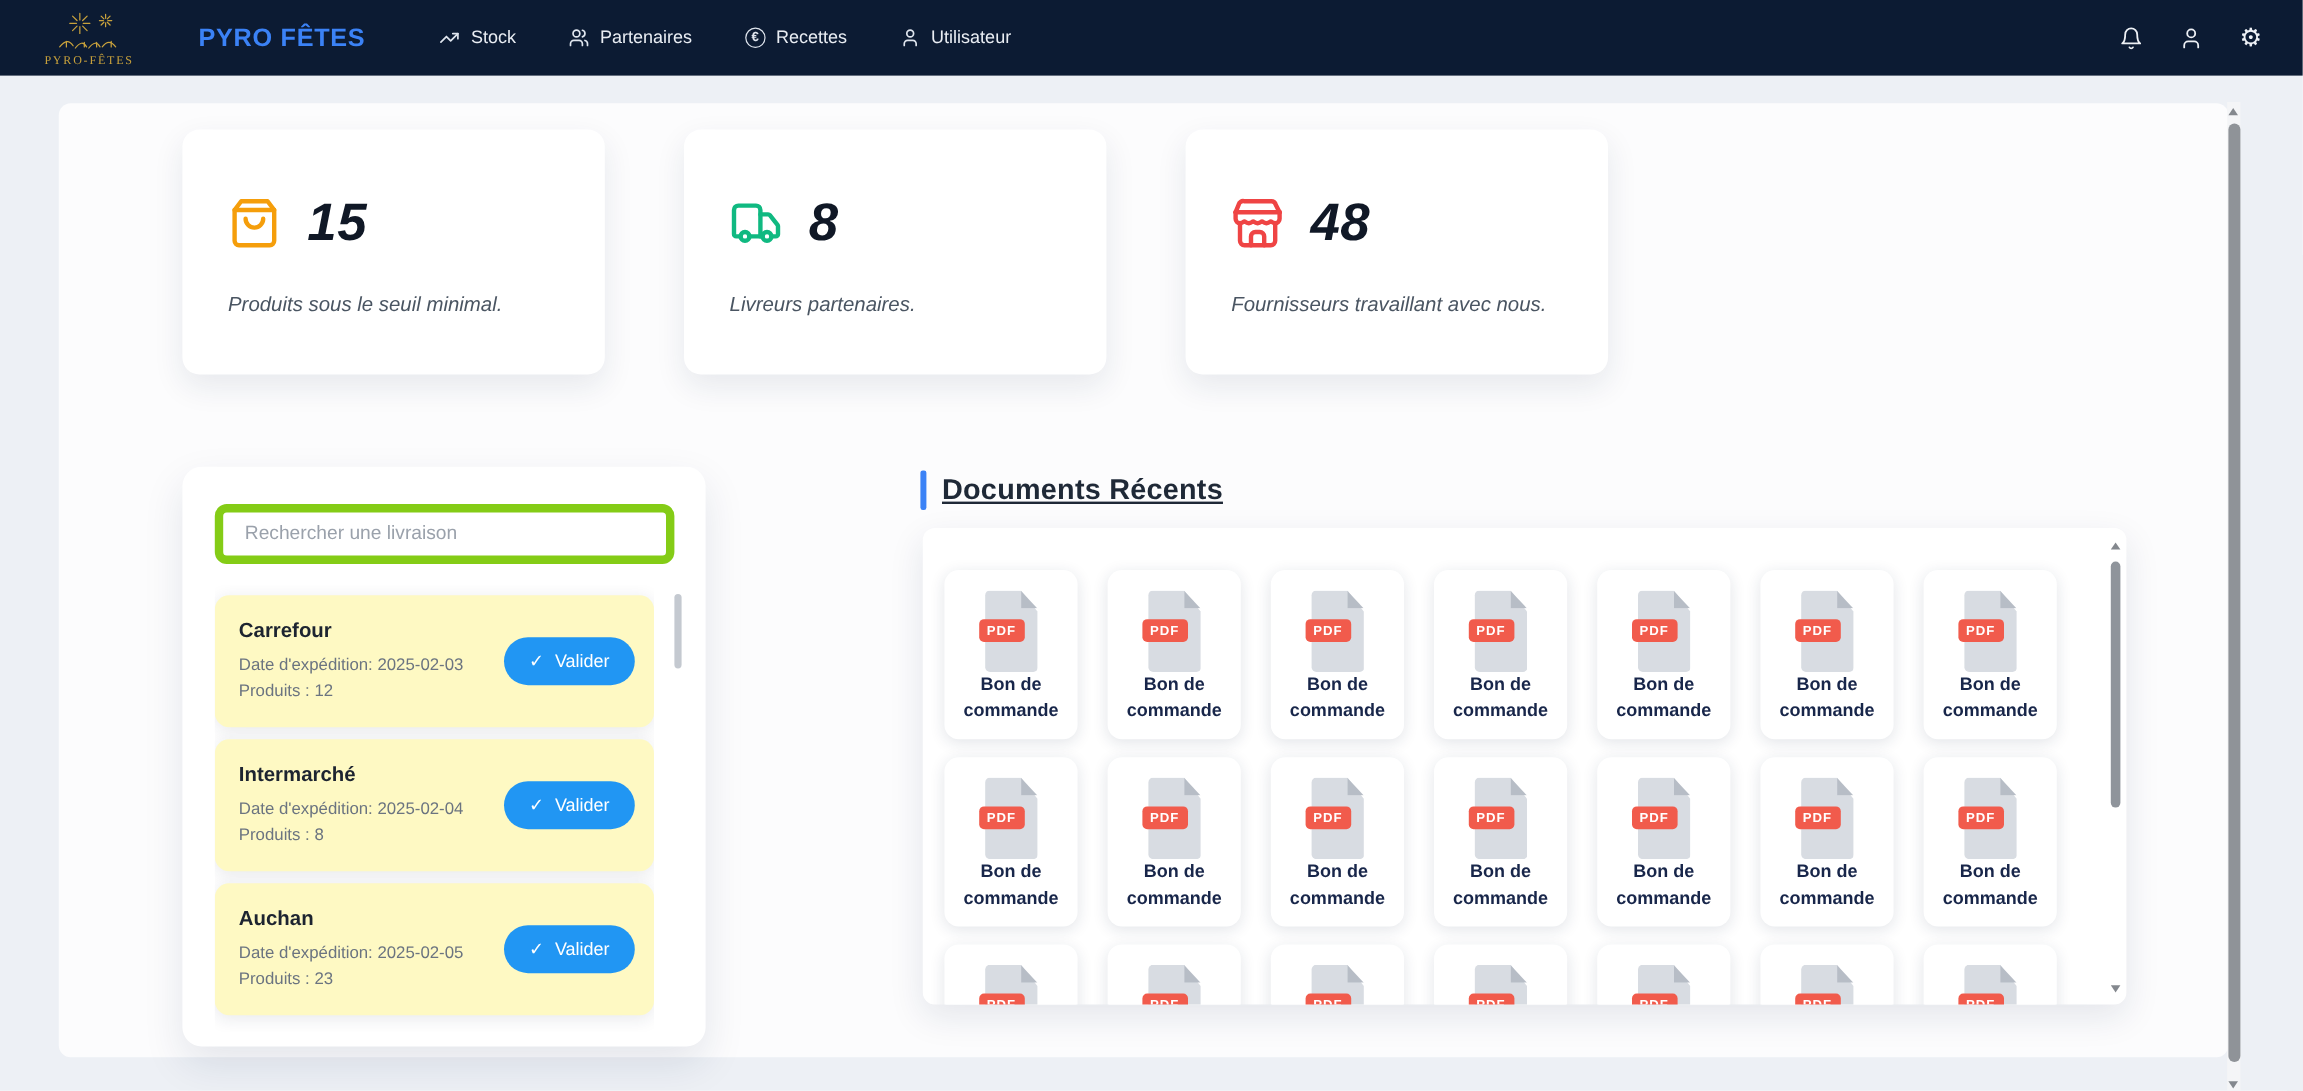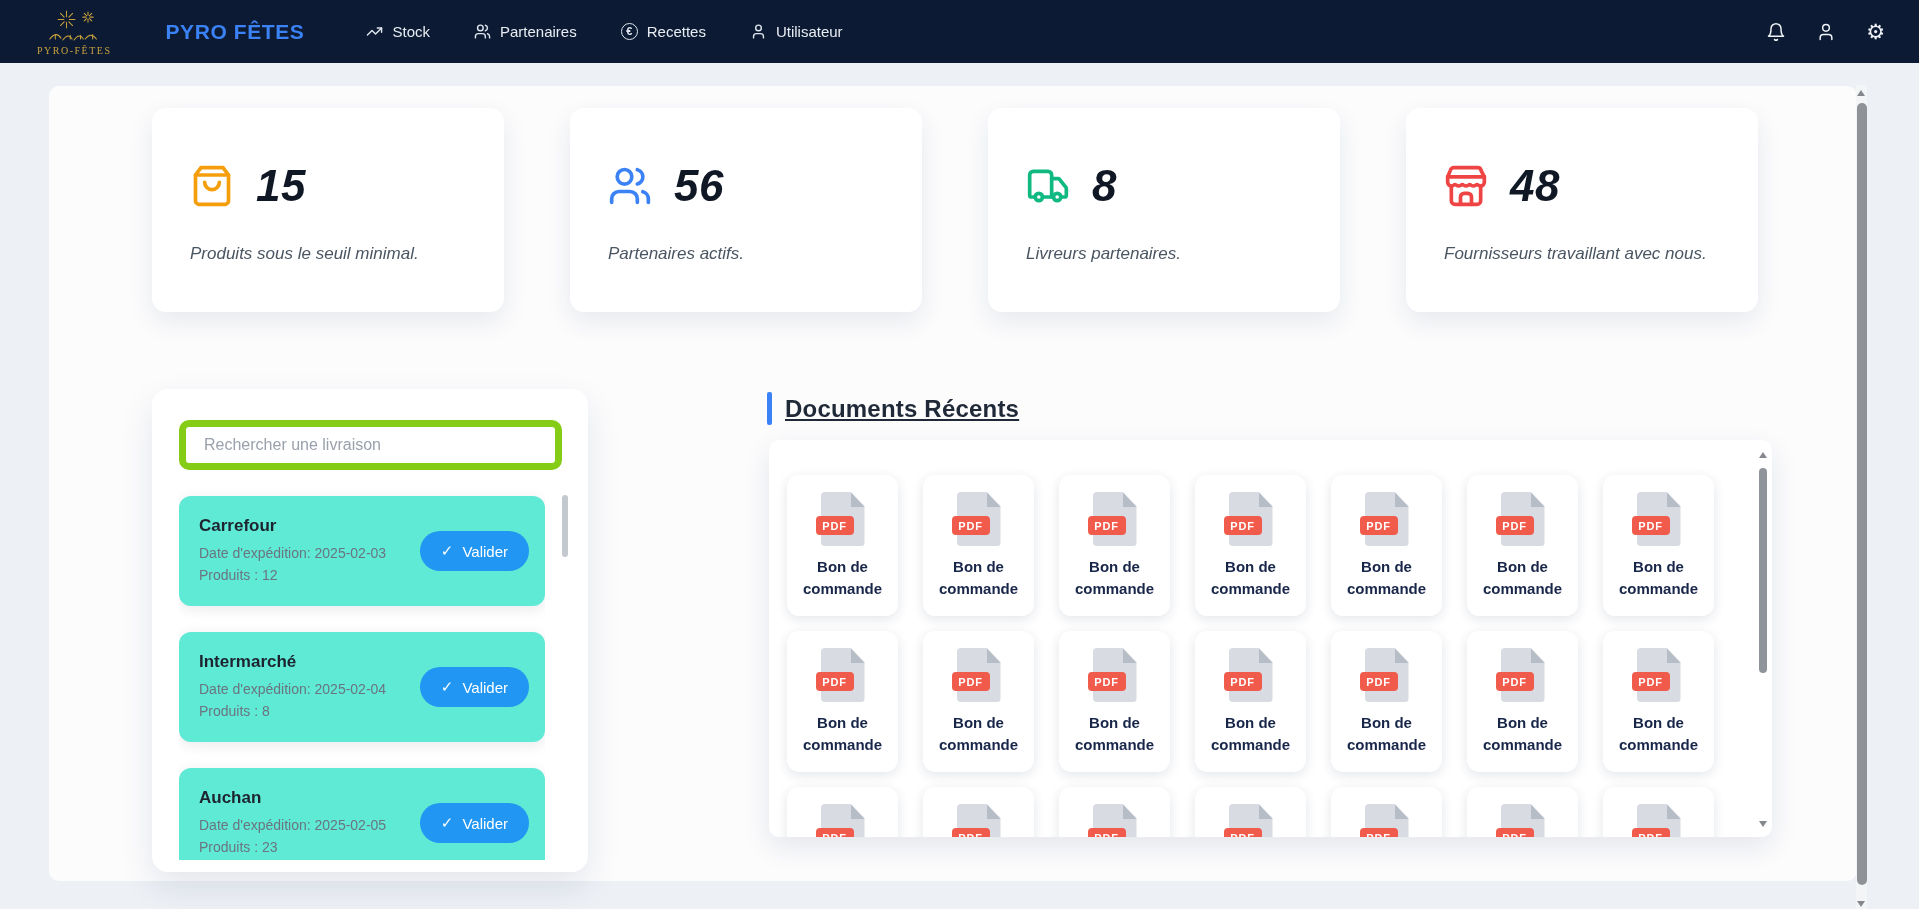--- a/index.html
+++ b/index.html
@@ -63,23 +63,23 @@
     border:7px solid #84cc16; border-radius:10px; outline:none;
     padding:0 18px; font-size:16px; color:#343a40;
     font-family:"Liberation Sans", sans-serif; background:#fff;
   }
   .search-input::placeholder { color:#9aa1ab; }
   .delivery-list {
     position:absolute; left:27px; top:98px; width:366px; height:373px;
     overflow:hidden; padding-top:9px;
   }
   .delivery-card {
-    position:relative; width:366px; height:110px; background:#5eead4;
+    position:relative; width:366px; height:110px; background:#fef9c3;
     border-radius:12px; box-shadow:0 3px 14px rgba(25,40,70,.10);
-    margin-bottom:26px; padding:20px 0 0 20px;
+    margin-bottom:10px; padding:20px 0 0 20px;
   }
   .delivery-name { font-size:17px; font-weight:700; color:#1d2430; }
   .delivery-date { margin-top:9px; font-size:14px; color:#6b7480; }
   .delivery-products { margin-top:6px; font-size:14px; color:#6b7480; }
   .validate-btn {
     position:absolute; right:16px; top:35px; height:40px; padding:0 21px;
     background:#2196f3; color:#fff; border:none; border-radius:20px;
     font-size:15px; font-family:"Liberation Sans", sans-serif;
     display:flex; align-items:center; gap:9px; cursor:pointer;
   }
@@ -108,21 +108,21 @@
     position:absolute; left:18px; top:35px; width:955px;
     display:grid; grid-template-columns:repeat(7, 111px);
     column-gap:25px; row-gap:15px;
   }
   .pdf-card {
     width:111px; height:141px; background:#ffffff; border-radius:12px;
     box-shadow:0 3px 12px rgba(25,40,70,.12);
     display:flex; flex-direction:column; align-items:center;
     padding-top:17px; cursor:pointer;
   }
-  .pdf-icon { position:relative; width:44px; height:54px; margin-bottom:10px; }
+  .pdf-icon { position:relative; width:44px; height:68px; }
   .pdf-page {
     position:absolute; inset:0; background:#d8dce2; border-radius:4px;
     clip-path:polygon(0 0, 69% 0, 100% 26%, 100% 100%, 0 100%);
   }
   .pdf-fold {
     position:absolute; top:0; right:0; width:14px; height:15px;
     background:#b7bdc6; clip-path:polygon(0 0, 100% 100%, 0 100%);
   }
   .pdf-badge {
     position:absolute; left:-5px; top:24px; width:38px; height:19px;
@@ -231,32 +231,20 @@
             <path d="M6 2 3 6v14a2 2 0 0 0 2 2h14a2 2 0 0 0 2-2V6l-3-4Z"></path>
             <path d="M3 6h18"></path>
             <path d="M16 10a4 4 0 0 1-8 0"></path>
           </svg>
         <span class="stat-value">15</span>
       </div>
       <div class="stat-label">Produits sous le seuil minimal.</div>
     </div>
     <div class="stat-card">
       <div class="stat-top">
-        <svg style="color:#3b82f6" viewBox="0 0 24 24" fill="none" stroke="currentColor" stroke-width="2" stroke-linecap="round" stroke-linejoin="round">
-            <path d="M16 21v-2a4 4 0 0 0-4-4H6a4 4 0 0 0-4 4v2"></path>
-            <circle cx="9" cy="7" r="4"></circle>
-            <path d="M22 21v-2a4 4 0 0 0-3-3.87"></path>
-            <path d="M16 3.13a4 4 0 0 1 0 7.75"></path>
-          </svg>
-        <span class="stat-value">56</span>
-      </div>
-      <div class="stat-label">Partenaires actifs.</div>
-    </div>
-    <div class="stat-card">
-      <div class="stat-top">
         <svg style="color:#10b981" viewBox="0 0 24 24" fill="none" stroke="currentColor" stroke-width="2" stroke-linecap="round" stroke-linejoin="round">
             <path d="M14 18V6a2 2 0 0 0-2-2H4a2 2 0 0 0-2 2v11a1 1 0 0 0 1 1h2"></path>
             <path d="M15 18H9"></path>
             <path d="M19 18h2a1 1 0 0 0 1-1v-3.65a1 1 0 0 0-.22-.62l-3.48-4.35A1 1 0 0 0 17.52 8H14"></path>
             <circle cx="17" cy="18" r="2"></circle>
             <circle cx="7" cy="18" r="2"></circle>
           </svg>
         <span class="stat-value">8</span>
       </div>
       <div class="stat-label">Livreurs partenaires.</div>

